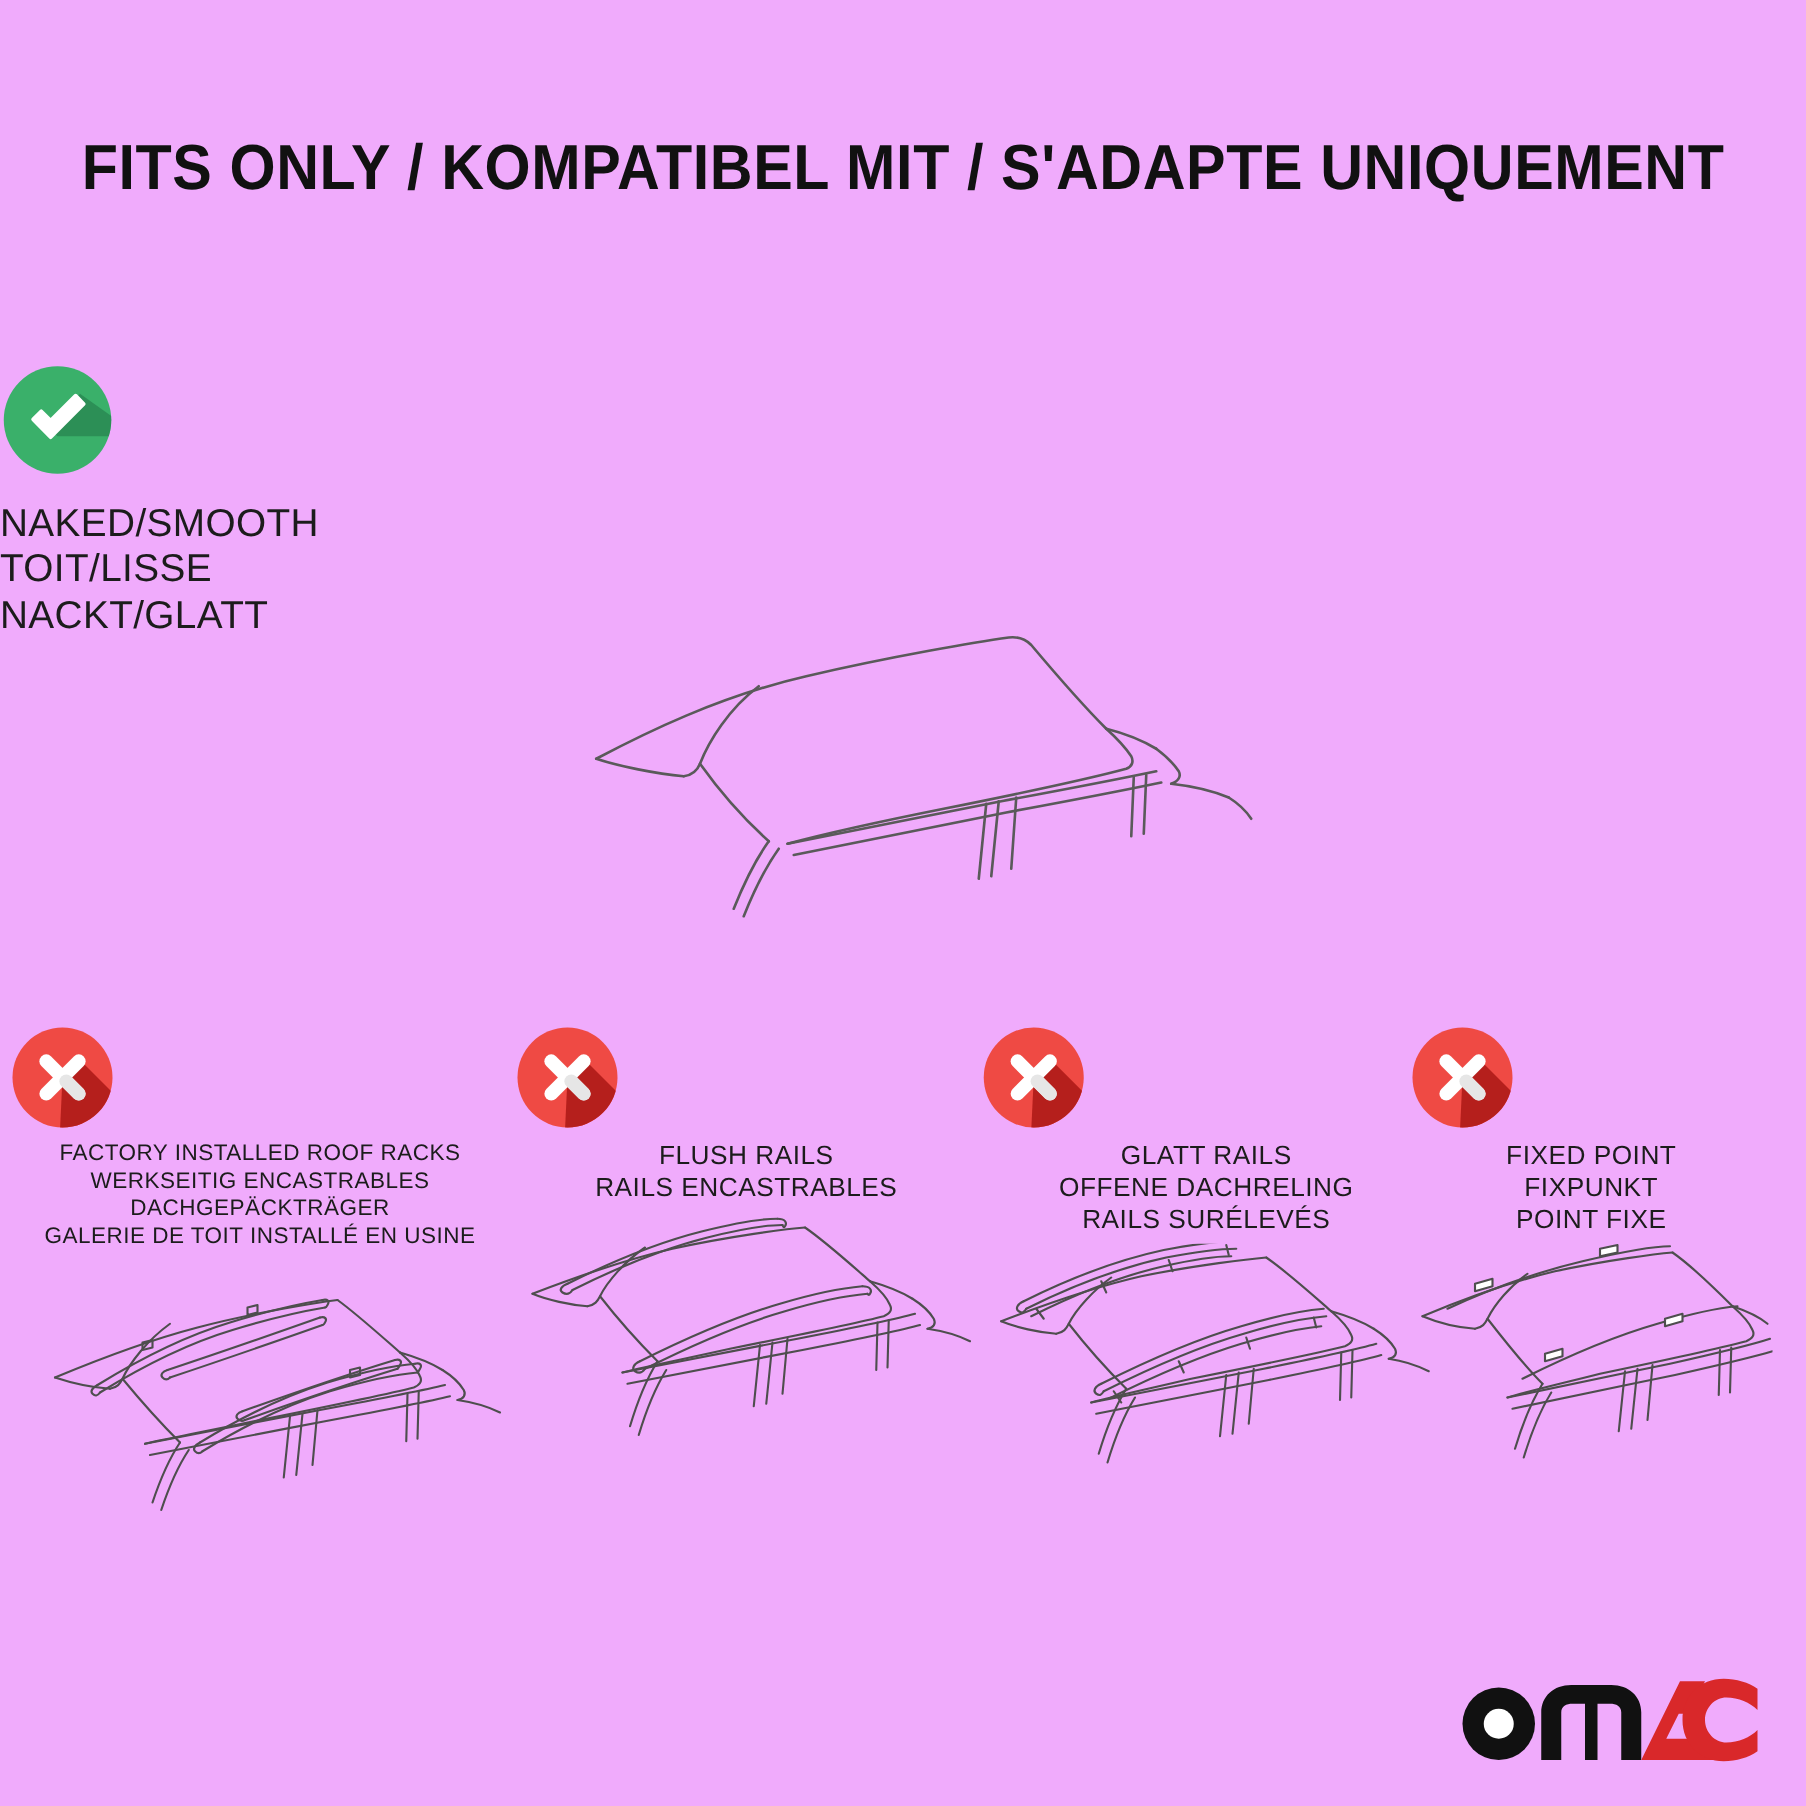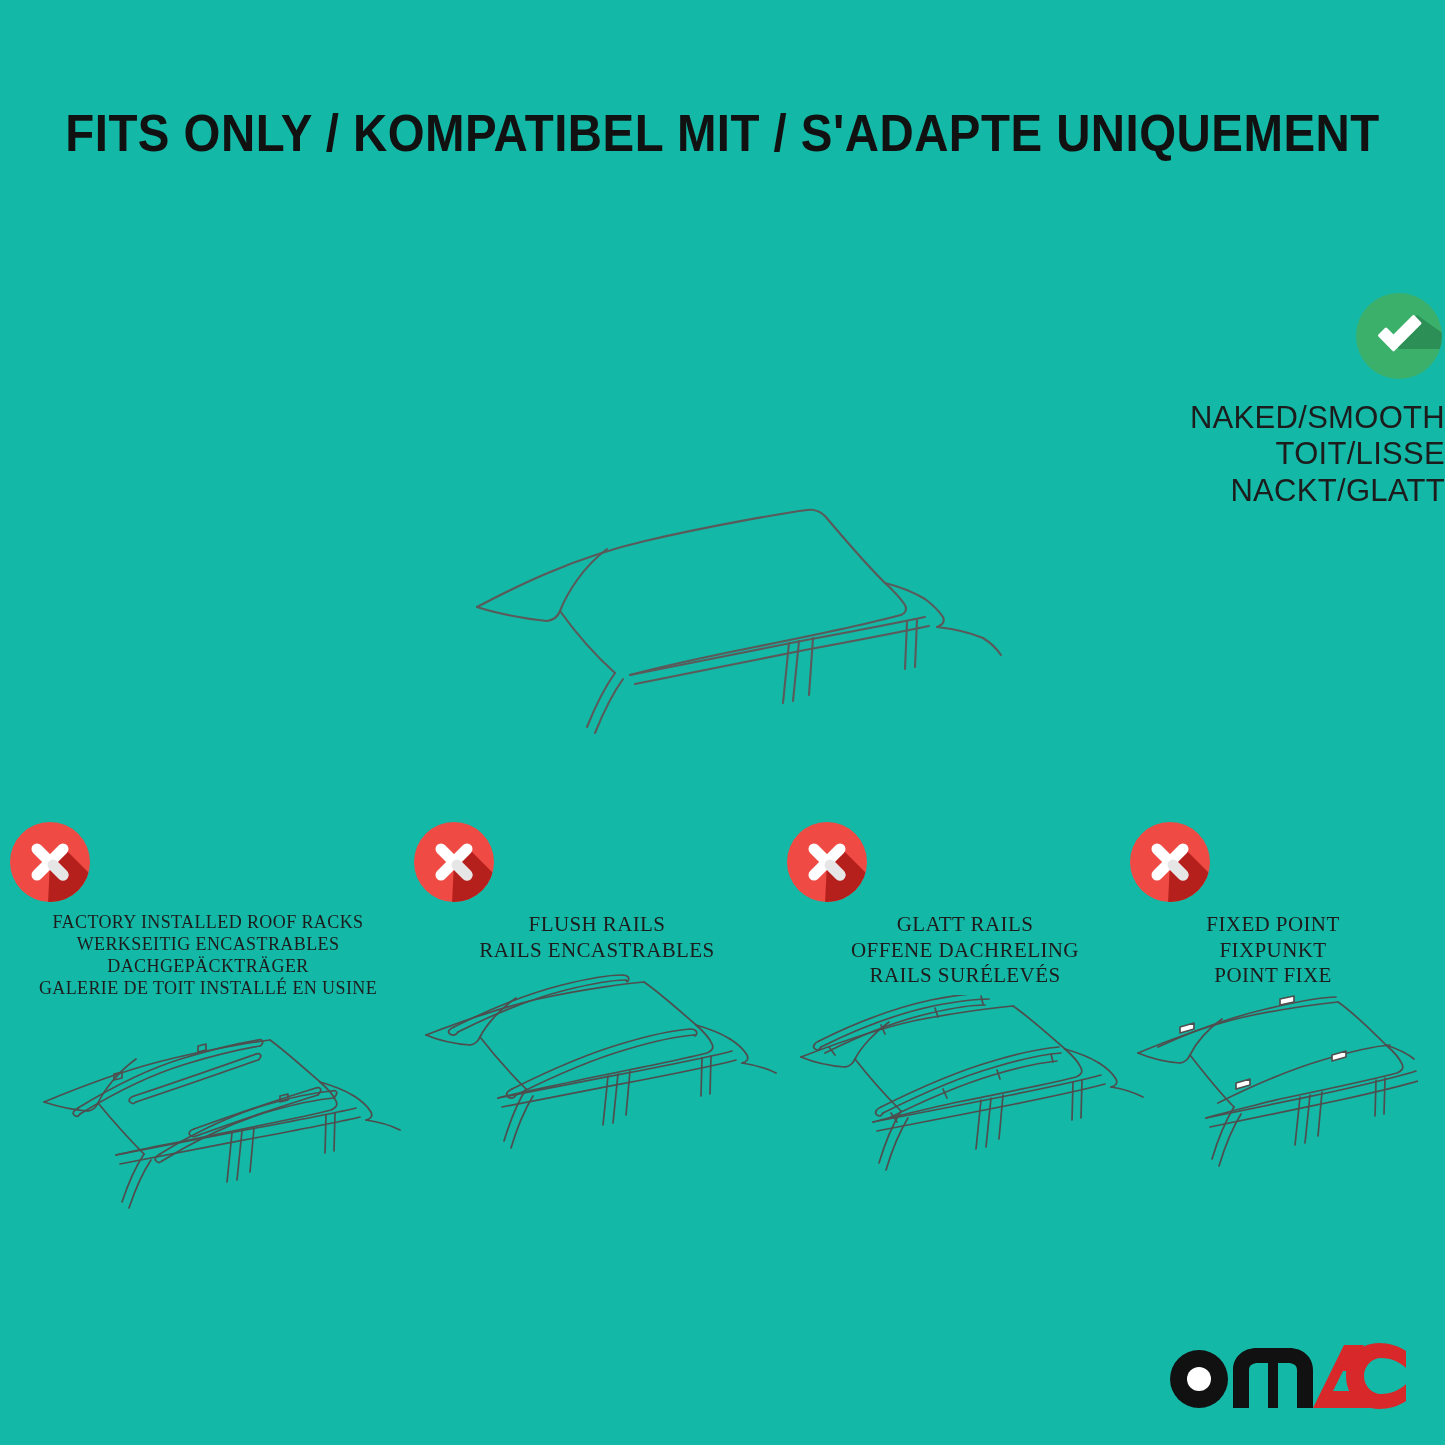--- a/index.html
+++ b/index.html
@@ -4,21 +4,21 @@
 <style>
   html, body {
     margin: 0;
     padding: 0;
     background: #ffffff;
   }
   #page {
     position: relative;
     width: 1445px;
     height: 1445px;
-    background: #14b8a6;
+    background: #f0abfc;
     font-family: "Liberation Sans", sans-serif;
     overflow: hidden;
   }
 
   
   #title {
     position: absolute;
     left: 0;
     right: 0;
     top: 104px;
@@ -31,21 +31,21 @@
     white-space: nowrap;
     transform: scaleX(0.93);
   }
 
   
   #ok-block {
     position: absolute;
     left: 0;
     right: 0;
     top: 290px;
-    text-align: right;
+    text-align: left;
   }
   .badge {
     position: relative;
     display: inline-block;
   }
   #ok-caption {
     margin-top: 14px;
     font-size: 31px;
     line-height: 1.17;
     letter-spacing: 0.3px;
@@ -76,21 +76,20 @@
     text-align: center;
   }
   .col-badge { height: 86px; }
   .col-caption {
     font-size: 21px;
     line-height: 1.22;
     letter-spacing: 0.4px;
     color: #1c1c1c;
     margin-top: 6px;
     white-space: nowrap;
-    font-family: Liberation Serif, serif;
   }
   .col-caption.small {
     font-size: 18px;
     line-height: 1.22;
   }
   .col-art {
     margin-top: 6px;
     height: 215px;
   }
 

